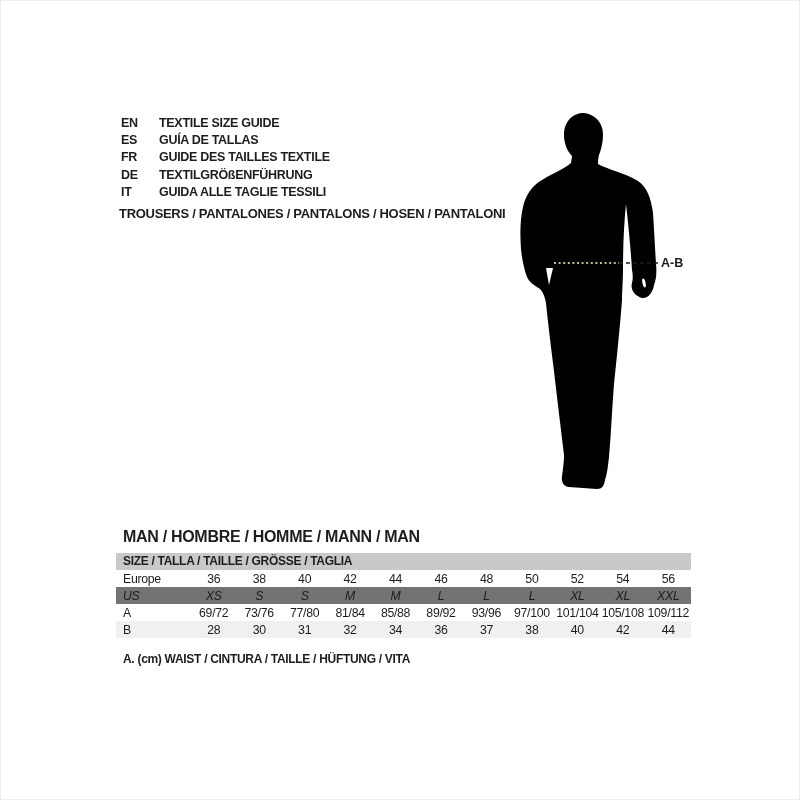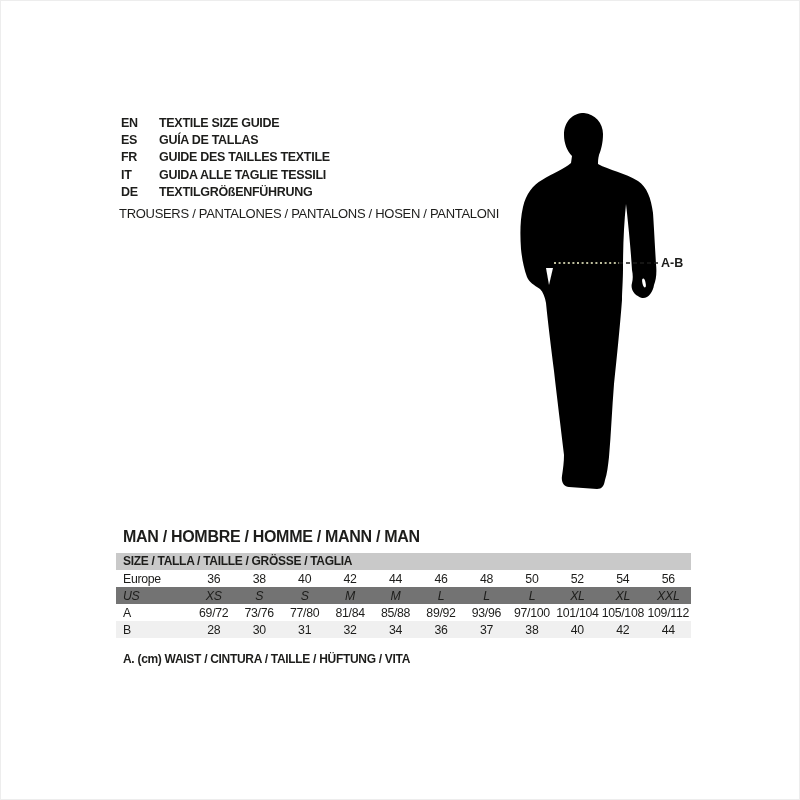--- a/index.html
+++ b/index.html
@@ -5,21 +5,21 @@
   html,body{margin:0;padding:0;background:#fff;}
   .canvas{
     position:relative;width:800px;height:800px;background:#ffffff;
     border:1px solid #ededed;box-sizing:border-box;overflow:hidden;
     font-family:"Liberation Sans",sans-serif;color:#1d1d1b;
   }
   .cond{letter-spacing:-0.3px;}
   .lang-block{position:absolute;left:120px;top:113px;}
   .lang-row{display:flex;height:17.3px;align-items:center;font-weight:bold;font-size:12.5px;}
   .lang-code{width:38px;flex:0 0 38px;}
-  .category{position:absolute;left:118px;top:205px;font-weight:normal;font-size:13px;white-space:nowrap;}
+  .category{position:absolute;left:118px;top:205px;font-weight:bold;font-size:13px;white-space:nowrap;}
   .figure-wrap{position:absolute;left:495px;top:100px;width:200px;height:395px;}
   .man-title{position:absolute;left:122px;top:527px;font-weight:bold;font-size:16px;white-space:nowrap;}
   .table-wrap{position:absolute;left:115px;top:552px;width:575px;}
   .table-header{height:17px;line-height:17px;background:#c9c9c9;font-weight:bold;font-size:12px;padding-left:7px;box-sizing:border-box;letter-spacing:-0.3px;}
   table.size{width:100%;border-collapse:collapse;table-layout:fixed;}
   table.size td{height:17px;padding:0;font-size:12.3px;text-align:center;letter-spacing:-0.3px;white-space:nowrap;overflow:hidden;}
   table.size td.rowlabel{text-align:left;padding-left:7px;}
   col.labelcol{width:75px;}
   .notes{position:absolute;left:122px;top:650px;font-weight:bold;font-size:12px;line-height:17.5px;white-space:nowrap;}
 </style>
@@ -35,26 +35,26 @@
       </div>
       <div class="lang-row cond">
         <span class="lang-code">ES</span>
         <span>GUÍA DE TALLAS</span>
       </div>
       <div class="lang-row cond">
         <span class="lang-code">FR</span>
         <span>GUIDE DES TAILLES TEXTILE</span>
       </div>
       <div class="lang-row cond">
+        <span class="lang-code">DE</span>
+        <span>TEXTILGRÖßENFÜHRUNG</span>
+      </div>
+      <div class="lang-row cond">
         <span class="lang-code">IT</span>
         <span>GUIDA ALLE TAGLIE TESSILI</span>
-      </div>
-      <div class="lang-row cond">
-        <span class="lang-code">DE</span>
-        <span>TEXTILGRÖßENFÜHRUNG</span>
       </div>
     </div>
 
   <div class="category cond">TROUSERS / PANTALONES / PANTALONS / HOSEN / PANTALONI</div>
 
   <div class="figure-wrap">
     <svg viewBox="0 0 200 395" width="200" height="395">
       <path id="man-path" fill="#000000" d="M 88,12
            C 99,13 107,22 107,33
            C 107,42 105,49 103,54

